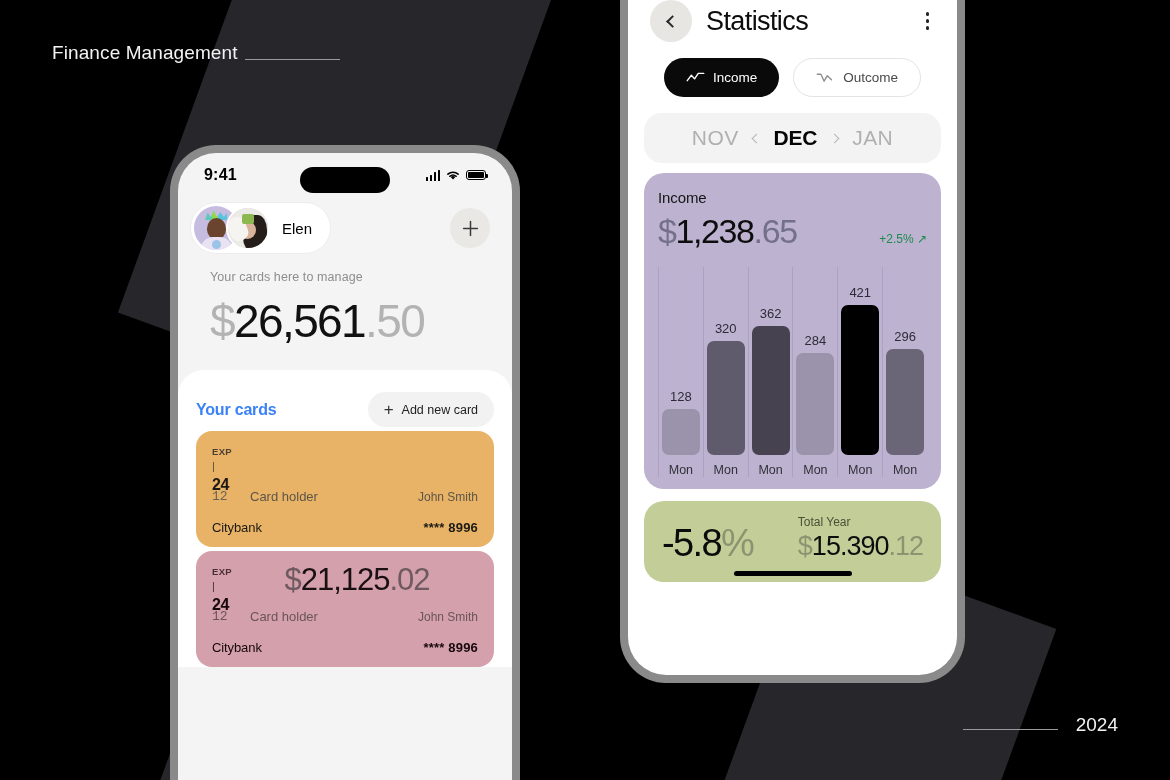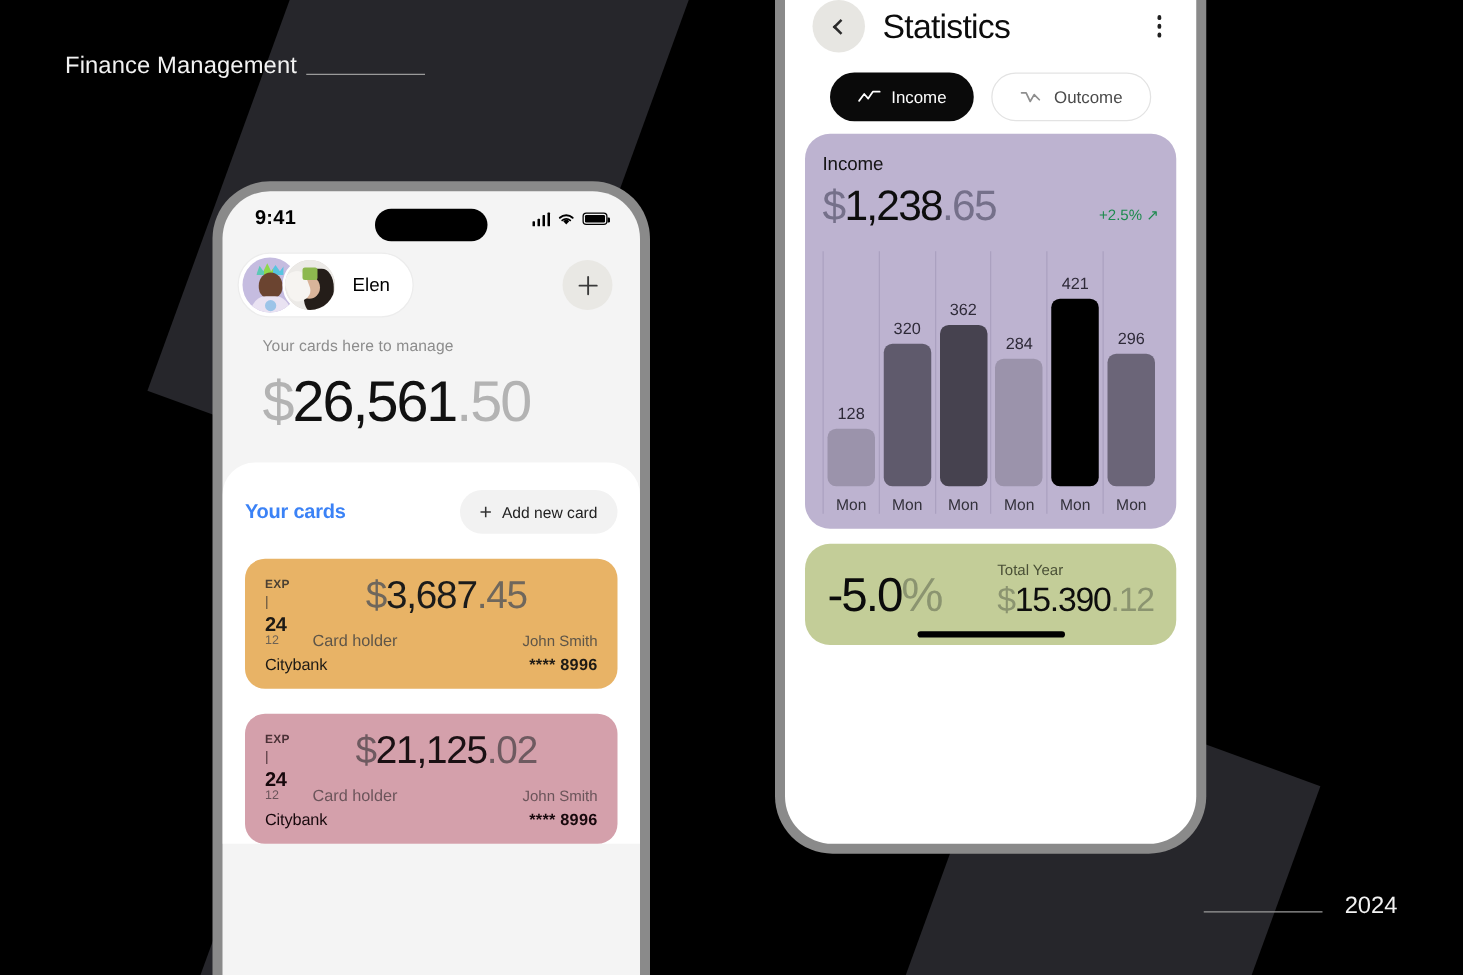--- a/index.html
+++ b/index.html
@@ -175,39 +175,39 @@
   .cards-head { display:flex; align-items:center; }
   .cards-head h3 { font-size:16px; color:#3b82f6; letter-spacing:-.2px; }
   .add-card {
     margin-left:auto; display:flex; align-items:center; gap:8px;
     background:#f2f2f2; border-radius:22px; padding:9px 16px;
     font-size:12.5px; color:#222;
   }
   .add-card .pl { font-size:17px; font-weight:300; line-height:1; color:#333; }
 
   .card {
-    border-radius:16px; padding:13px 16px 25px; margin-top:20px;
-    position:relative; height:104px;
+    border-radius:16px; padding:13px 16px 25px; margin-top:4px;
+    position:relative; height:116px;
   }
   .card-yellow { background:#e8b366; }
   .card-pink   { background:#d4a0ab; }
   .card-top { display:flex; align-items:flex-start; }
   .exp {
     font-size:9.5px; color:#4b4033; line-height:1.35; font-weight:bold;
     letter-spacing:.3px; width:38px; flex:none; padding-top:2px;
   }
   .exp .bar { font-weight:400; font-size:11px; color:#5a4d3e; }
   .exp .yr { font-size:16px; color:#1d1a15; letter-spacing:-.3px; }
   .card-amount {
     flex:1; text-align:center; font-size:31px; letter-spacing:-1px;
     color:#1b1b1b; margin-top:-2px; padding-right:14px;
   }
   .card-amount .dim { color:#6f675c; }
   .card-row2 { display:flex; align-items:center; margin-top:-6px; }
-  .mm { font-size:10px; color:#6d6255; width:38px; flex:none; }
+  .mm { font-size:13px; color:#6d6255; width:38px; flex:none;font-family:Liberation Mono, monospace; }
   .card-holder { font-size:13px; color:#5e5548; }
   .card-name { margin-left:auto; font-size:12px; color:#5e5548; }
   .card-row3 { display:flex; align-items:center; position:absolute;
     left:16px; right:16px; bottom:12px;gap:20px; }
   .bank { font-size:13px; color:#1d1a15; letter-spacing:-.1px; }
   .digits { margin-left:auto; font-size:13px; color:#1d1a15; font-weight:bold; letter-spacing:.2px; }
   .card-pink .exp, .card-pink .exp .bar { color:#4a3036; }
   .card-pink .exp .yr, .card-pink .bank, .card-pink .digits { color:#17080c; }
   .card-pink .mm, .card-pink .card-holder, .card-pink .card-name { color:#6b545a; }
   .card-pink .card-amount { color:#1a1013; }
@@ -372,23 +372,20 @@
         </div>
       </div>
 
       <div class="card card-yellow">
         <div class="card-top">
           <div class="exp">
             <div>EXP</div>
             <div class="bar">|</div>
             <div class="yr">24</div>
           </div>
-          <div class="card-amount">
-            <span class="dim">$</span><span>3,687</span><span class="dim">.45</span>
-          </div>
         </div>
         <div class="card-row2">
           <span class="mm">12</span>
           <span class="card-holder">Card holder</span>
           <span class="card-name">John Smith</span>
         </div>
         <div class="card-row3">
           <span class="bank">Citybank</span>
           <span class="digits">**** 8996</span>
         </div>
@@ -443,20 +440,27 @@
         <span>Income</span>
       </div>
       <div class="seg seg-idle">
         <svg class="spark" viewBox="0 0 20 12">
           <path d="M1 2.5 5 2.5 8.5 10 12 4 16.5 8.5" stroke="#8e8e8e" stroke-width="1.5" fill="none" stroke-linecap="round" stroke-linejoin="round"></path>
         </svg>
         <span>Outcome</span>
       </div>
     </div>
 
+    <div class="month-bar">
+      <span class="mo">NOV</span>
+      <span class="mchev l"></span>
+      <span class="mo mo-active">DEC</span>
+      <span class="mchev r"></span>
+      <span class="mo">JAN</span>
+    </div>
 
     <div class="income-panel">
       <div class="income-lbl">Income</div>
       <div class="income-row">
         <div class="income-amt">
           <span class="dim">$</span><span>1,238</span><span class="dim">.65</span>
         </div>
         <div class="income-delta">+2.5% ↗</div>
       </div>
 
@@ -489,21 +493,21 @@
           <div class="bar-col">
             <div class="bar-val">296</div>
             <div class="bar" style="height: 106px; background: rgb(107, 101, 120);"></div>
             <div class="bar-day">Mon</div>
           </div>
         </div>
     </div>
 
     <div class="total-panel">
       <div class="pct">
-        <span>-5.0</span><span class="dim">%</span>
+        <span>-5.8</span><span class="dim">%</span>
       </div>
       <div class="total-right">
         <div class="total-lbl">Total Year</div>
         <div class="total-amt">
           <span class="dim">$</span><span>15.390</span><span class="dim">.12</span>
         </div>
       </div>
       <div class="home-ind"></div>
     </div>
 

